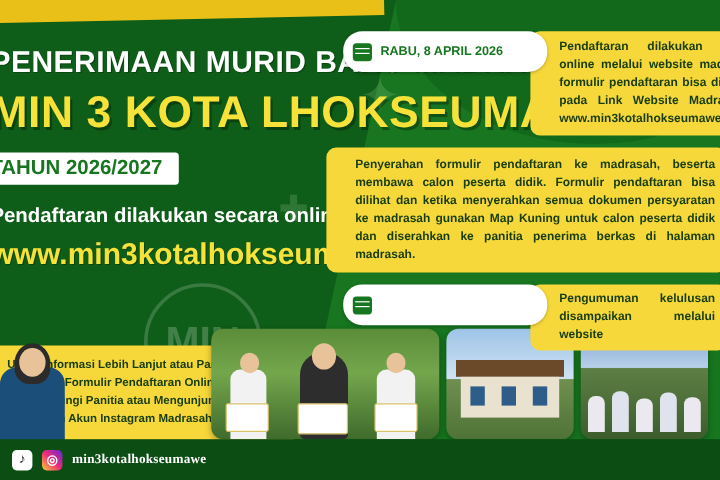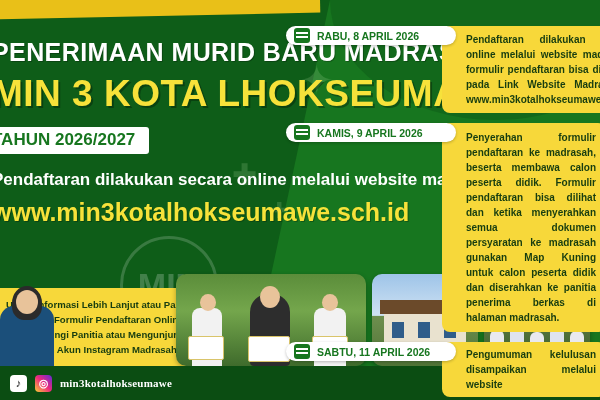--- a/index.html
+++ b/index.html
@@ -93,21 +93,21 @@
   .sm-icon.ig{background:linear-gradient(45deg,#f9ce34,#ee2a7b,#6228d7);color:#fff;}
   .sm-icon.tt{background:#ffffff;color:#111;}
   .footer-handle{color:#ffffff;font-size:11px;font-weight:bold;letter-spacing:.2px;font-family:Liberation Serif, serif;}
 
   
   .schedule{position:absolute;left:286px;top:26px;width:320px;}
   .row{position:relative;margin-bottom:10px;display:flex;align-items:flex-start;}
   .pill{
     position:relative;z-index:3;
     background:#ffffff;border-radius:16px;
-    height:19px;min-width:150px;
+    height:34px;min-width:150px;
     display:flex;align-items:center;gap:7px;
     padding:0 12px 0 8px;
     box-shadow:0 1px 3px rgba(0,0,0,.25);
     flex:0 0 auto;
   }
   .cal{
     width:16px;height:15px;border-radius:3px;background:#17761f;
     position:relative;flex:0 0 auto;
   }
   .cal::before{
@@ -215,31 +215,26 @@
 
     <div class="row row-1">
       <div class="pill">
         <span class="cal"></span>
         <span class="pill-label">RABU, 8 APRIL 2026</span>
       </div>
       <div class="desc">Pendaftaran dilakukan secara online melalui website madrasah, formulir pendaftaran bisa di akses pada Link Website Madrasah : www.min3kotalhokseumawe.sch.id</div>
     </div>
 
     <div class="row row-2">
-      <div class="pill">
-        <span class="cal"></span>
-        <span class="pill-label">KAMIS, 9 APRIL 2026</span>
-      </div>
       <div class="desc">Penyerahan formulir pendaftaran ke madrasah, beserta membawa calon peserta didik. Formulir pendaftaran bisa dilihat dan ketika menyerahkan semua dokumen persyaratan ke madrasah gunakan Map Kuning untuk calon peserta didik dan diserahkan ke panitia penerima berkas di halaman madrasah.</div>
     </div>
 
     <div class="row row-3">
       <div class="pill">
         <span class="cal"></span>
-        <span class="pill-label">SABTU, 11 APRIL 2026</span>
       </div>
       <div class="desc">Pengumuman kelulusan disampaikan melalui website</div>
     </div>
 
   </div>
 
   <div class="photo photo-students">
     <div class="fig" style="left:16px;width:30px;height:58px;background:#f2f2f2;"></div>
     <div class="head" style="left:24px;top:20px;width:16px;height:17px;background:#e8c39a;"></div>
     <div class="fig" style="left:74px;width:40px;height:72px;background:#2d2d2d;border-radius:18px 18px 4px 4px;"></div>

